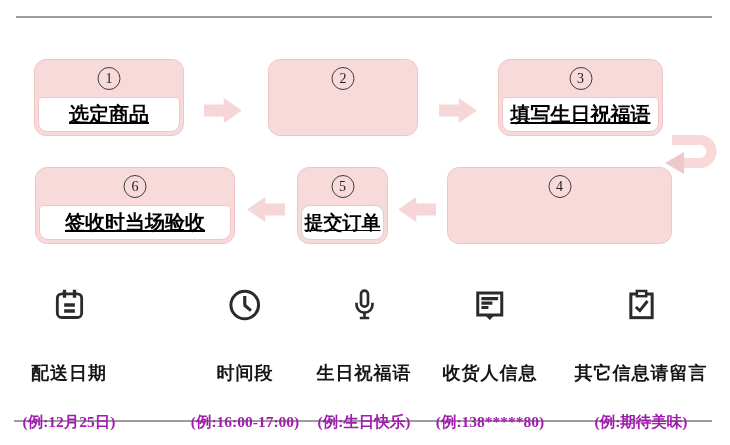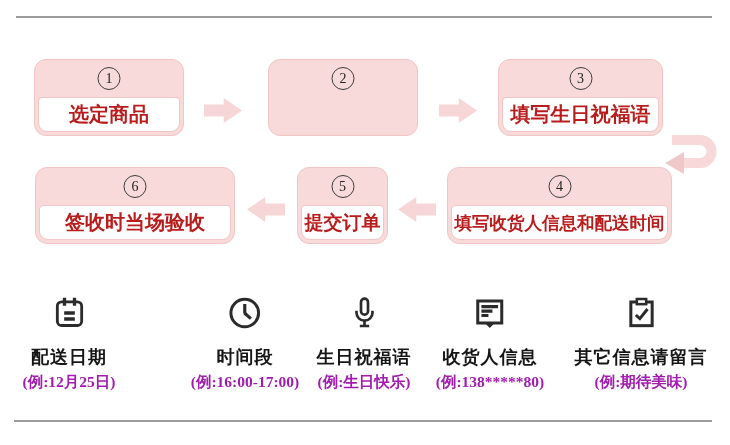--- a/index.html
+++ b/index.html
@@ -19,45 +19,45 @@
   .num{
     position:absolute;top:7px;left:50%;transform:translateX(-50%);
     width:21px;height:21px;border:1.4px solid #3c3c3c;border-radius:50%;
     display:flex;align-items:center;justify-content:center;
     font-size:14px;color:#222;background:transparent;line-height:1;
   }
   .strip{
     position:absolute;left:3px;right:3px;bottom:3px;height:35px;
     background:#ffffff;border:1px solid #f0c6c6;border-radius:4px 4px 9px 9px;
     display:flex;align-items:center;justify-content:center;
-    font-size:20px;font-weight:600;color:#b91c1c;white-space:nowrap;box-sizing:border-box;
+    font-size:20px;font-weight:600;color:#000000;white-space:nowrap;box-sizing:border-box;text-decoration:underline;
   }
   .b1{left:34px;top:59px;width:150px;}
   .b2{left:268px;top:59px;width:150px;}
   .b3{left:498px;top:59px;width:165px;}
   .b4{left:447px;top:167px;width:225px;}
   .b5{left:297px;top:167px;width:91px;}
   .b6{left:35px;top:167px;width:200px;}
   .b4 .strip{font-size:17.5px;}
-  .b5 .strip{font-size:19px;}
+  .b5 .strip{font-size:19px;border-radius:9px;}
 
   
   .arrow{position:absolute;width:38px;height:25px;background:#f6d6d6;}
   .arrow.right{clip-path:polygon(0% 26%,52% 26%,52% 0%,100% 50%,52% 100%,52% 74%,0% 74%);}
   .arrow.left{clip-path:polygon(100% 26%,48% 26%,48% 0%,0% 50%,48% 100%,48% 74%,100% 74%);}
   .a1{left:204px;top:98px;}
   .a2{left:439px;top:98px;}
   .a3{left:398px;top:197px;}
   .a4{left:247px;top:197px;}
   .uturn{position:absolute;left:655px;top:125px;}
 
   
   .legend-item{
-    position:absolute;top:292px;transform:translateX(-50%);
-    display:flex;flex-direction:column;align-items:center;white-space:nowrap;
+    position:absolute;top:284px;transform:translateX(-50%);
+    display:flex;flex-direction:column;align-items:center;white-space:nowrap;gap:24px;
   }
   .li1{left:69px;} .li2{left:213px;margin-left:32px;} .li3{left:355px;margin-left:9px;} .li4{left:490px;} .li5{left:641px;justify-content:space-between;}
   .legend-icon{height:42px;display:flex;align-items:center;justify-content:center;}
   .legend-icon svg{stroke:#2b2b2b;fill:none;stroke-linecap:butt;}
   .legend-label{margin-top:11px;font-size:18px;font-weight:700;color:#161616;letter-spacing:1px;}
   .legend-example{margin-top:3px;font-size:15.5px;font-weight:600;color:#a21caf;}
 </style>
 </head>
 <body>
 
@@ -80,21 +80,20 @@
     <div class="strip">填写生日祝福语</div>
   </div>
 
   <svg class="uturn" width="75" height="55" viewBox="0 0 75 55">
     <path d="M17,15 H45 A11.5,11.5 0 0 1 45,38 H29" stroke="#f8d8d8" stroke-width="10" fill="none"></path>
     <polygon points="29,27 29,49 10,38" fill="#efc9c9"></polygon>
   </svg>
 
   <div class="box b4">
     <div class="num">4</div>
-    <div class="strip">填写收货人信息和配送时间</div>
   </div>
   <div class="arrow left a3"></div>
   <div class="box b5">
     <div class="num">5</div>
     <div class="strip">提交订单</div>
   </div>
   <div class="arrow left a4"></div>
   <div class="box b6">
     <div class="num">6</div>
     <div class="strip">签收时当场验收</div>

